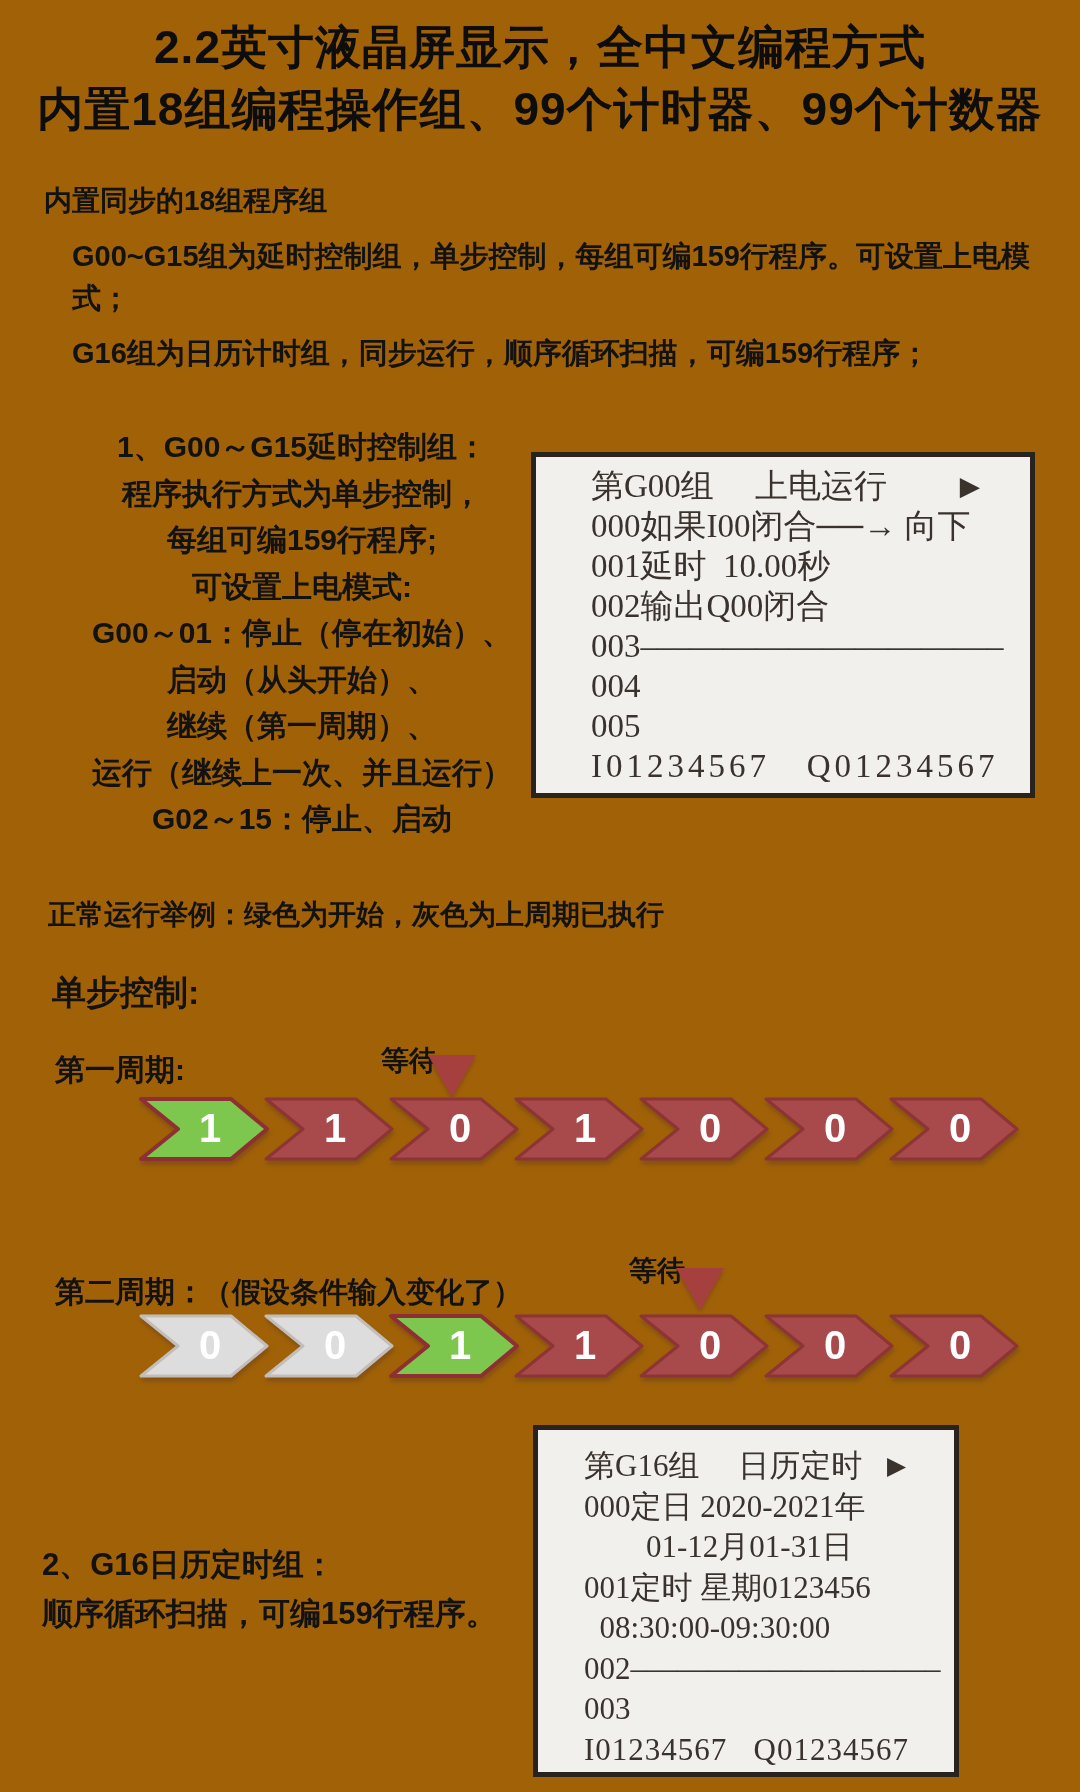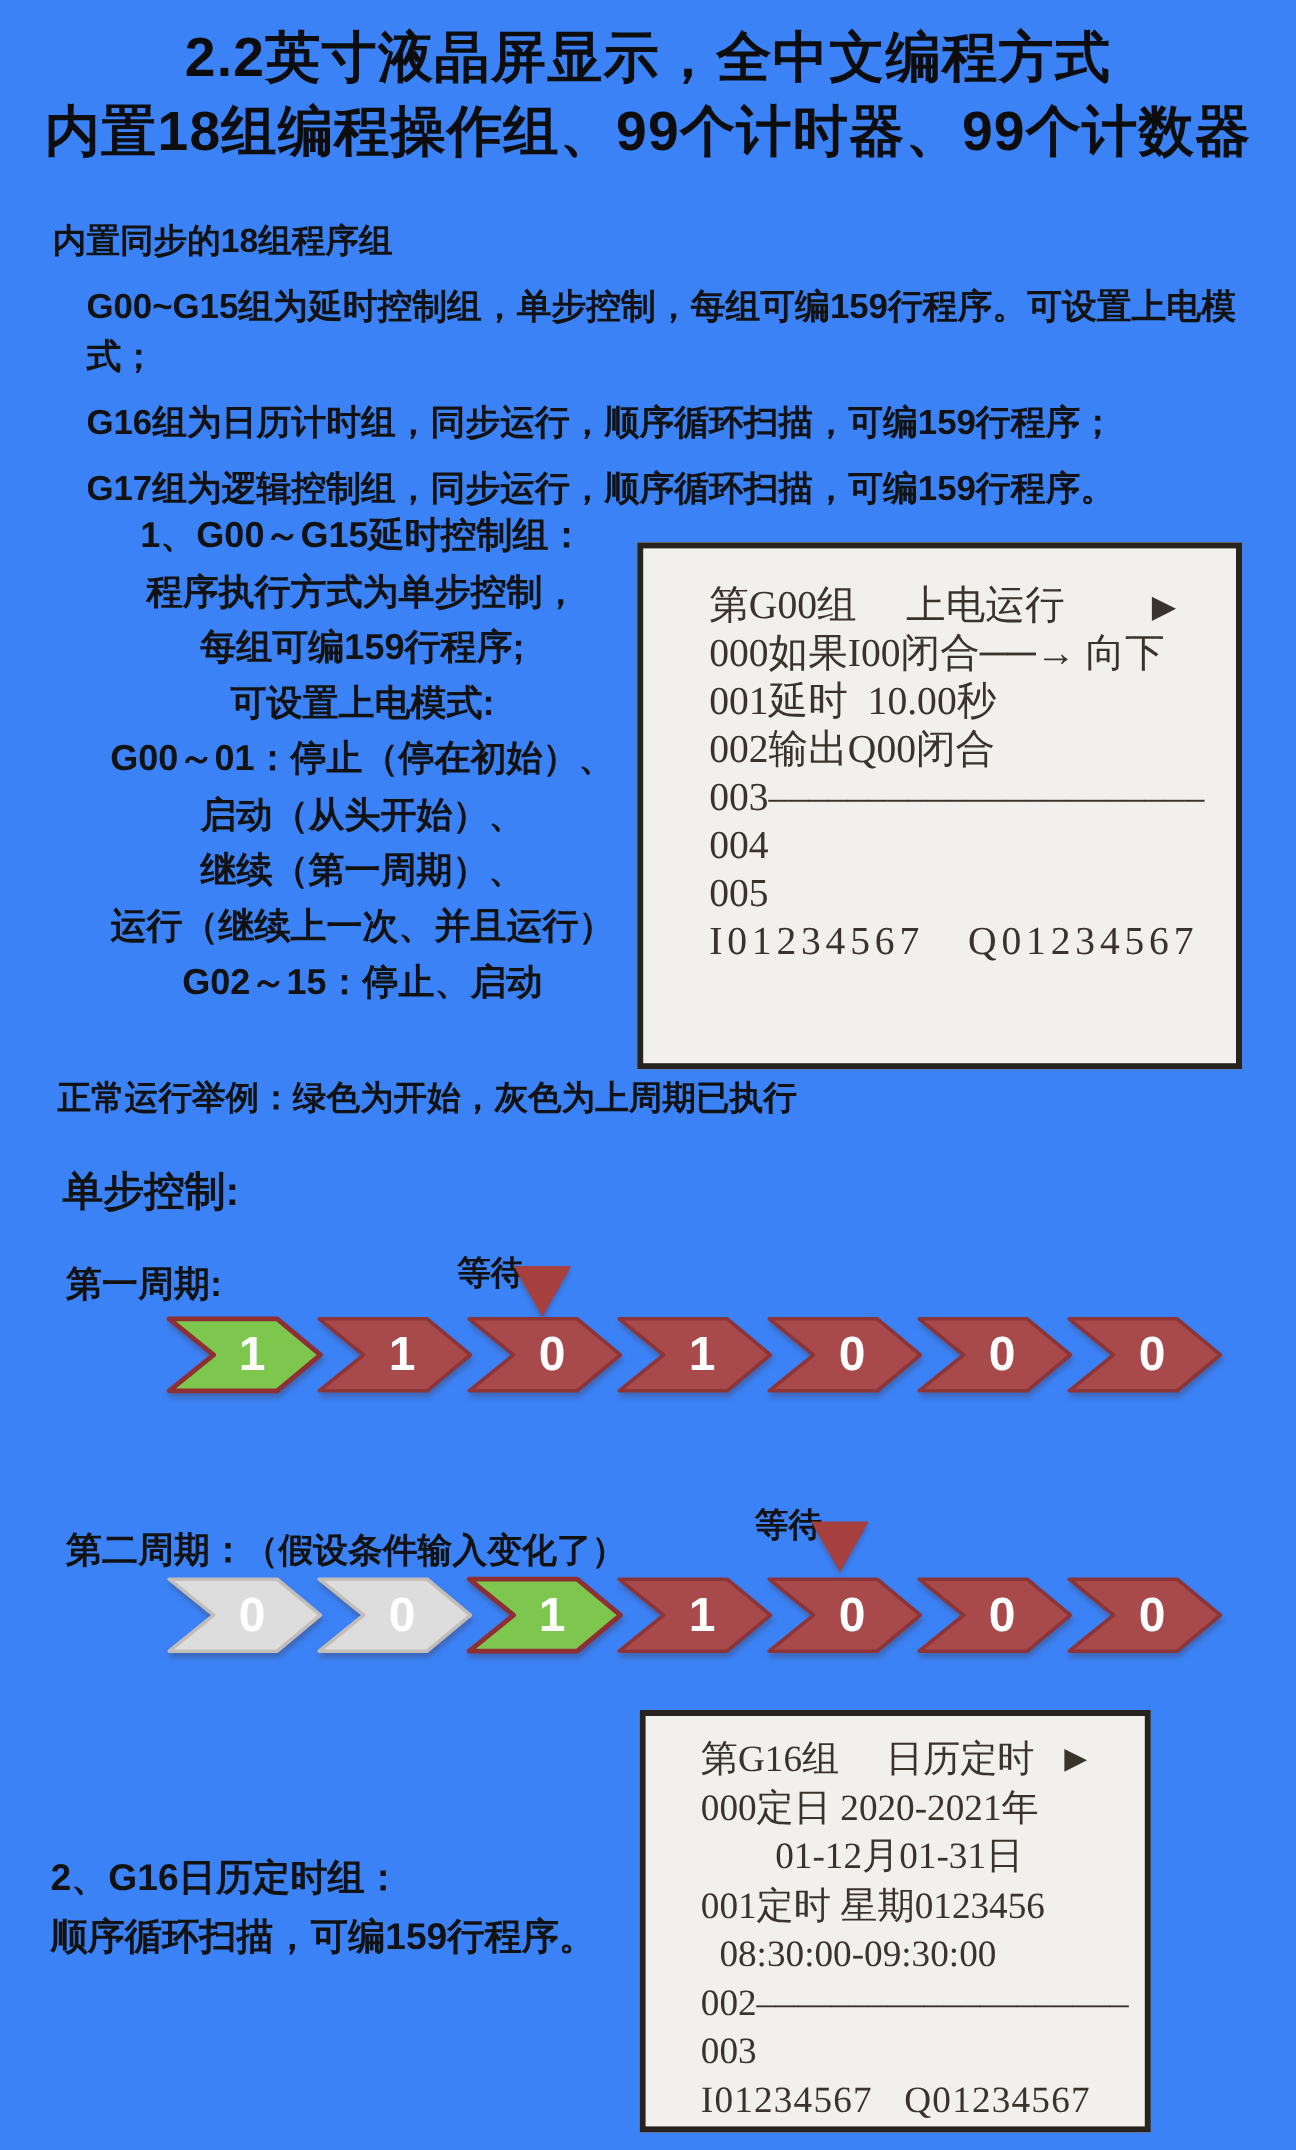--- a/index.html
+++ b/index.html
@@ -1,17 +1,17 @@
 <!DOCTYPE html>
 <html><head>
 <meta charset="utf-8">
 <style>
   html,body{margin:0;padding:0;background:#ffffff;}
   #canvas{
-    position:relative;width:1080px;height:1792px;background:#3b82f6;overflow:hidden;
+    position:relative;width:1080px;height:1792px;background:#a16207;overflow:hidden;
     font-family:"Liberation Sans","DejaVu Sans",sans-serif;color:#121212;
   }
   .abs{position:absolute;}
 
   
   .title{left:0;right:0;top:16px;text-align:center;font-weight:700;font-size:46px;line-height:62px;letter-spacing:1px;color:#0d0d0d;}
 
   
   .intro{left:44px;top:182px;}
   .intro-heading{font-size:28px;font-weight:700;margin:0 3px 15px 0;}
@@ -22,21 +22,21 @@
   .s1-line{font-size:30px;font-weight:700;line-height:46.5px;text-align:center;}
 
   
   .lcd{
     position:absolute;background:#f2f0ed;border:5px solid #292320;color:#3a322d;
     font-family:"Liberation Serif","DejaVu Serif",serif;box-sizing:border-box;
   }
   .lcd-header{display:flex;justify-content:space-between;align-items:center;white-space:pre;}
   .lcd-line{white-space:pre;}
   .lcd-arrow{font-size:0.8em;}
-  .lcd1{left:531px;top:452px;width:504px;height:439px;padding:28px 50px 0 55px;font-size:33px;}
+  .lcd1{left:531px;top:452px;width:504px;height:346px;padding:9px 50px 0 55px;font-size:33px;}
   .lcd1 .lcd-line,.lcd1 .lcd-header{line-height:40px;}
   .lcd1 .lcd-status{letter-spacing:4px;}
   .lcd2{left:533px;top:1425px;width:426px;height:352px;padding:16px 48px 0 46px;font-size:31px;}
   .lcd2 .lcd-line,.lcd2 .lcd-header{line-height:40.5px;}
   .lcd2 .lcd-status{letter-spacing:1px;}
 
   
   .caption{left:48px;top:896px;font-size:28px;font-weight:700;}
   .mode{left:52px;top:970px;font-size:34px;font-weight:700;}
   .wait{width:140px;font-size:28px;font-weight:700;margin-top:40px;}
@@ -67,21 +67,20 @@
   <div class="abs title">
     <div>2.2英寸液晶屏显示，全中文编程方式</div>
     <div>内置18组编程操作组、99个计时器、99个计数器</div>
   </div>
 
   <div class="abs intro">
     <p class="intro-heading">内置同步的18组程序组</p>
     <div>
         <div class="intro-line">G00~G15组为延时控制组，单步控制，每组可编159行程序。可设置上电模式；</div>
         <div class="intro-line">G16组为日历计时组，同步运行，顺序循环扫描，可编159行程序；</div>
-        <div class="intro-line">G17组为逻辑控制组，同步运行，顺序循环扫描，可编159行程序。</div>
       </div>
   </div>
 
   <div class="abs section1">
       <div class="s1-line">1、G00～G15延时控制组：</div>
       <div class="s1-line">程序执行方式为单步控制，</div>
       <div class="s1-line">每组可编159行程序;</div>
       <div class="s1-line">可设置上电模式:</div>
       <div class="s1-line">G00～01：停止（停在初始）、</div>
       <div class="s1-line">启动（从头开始）、</div>

